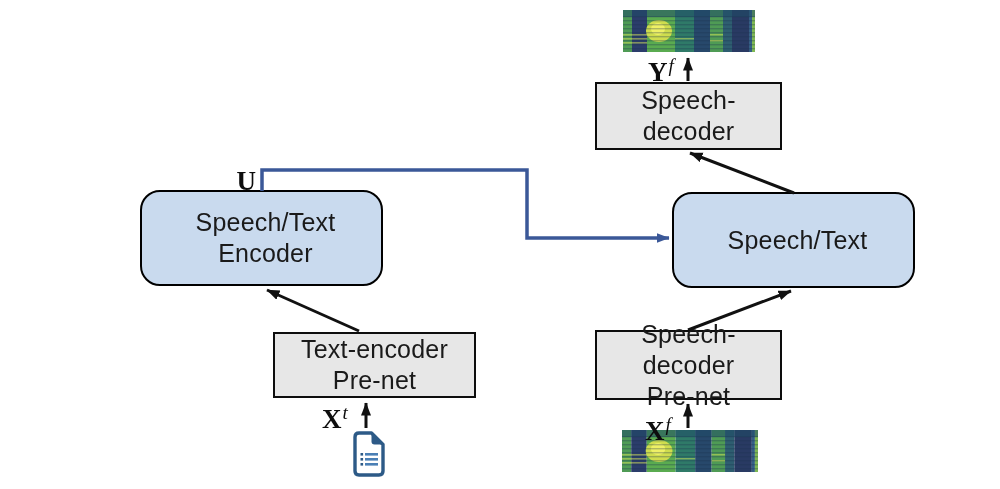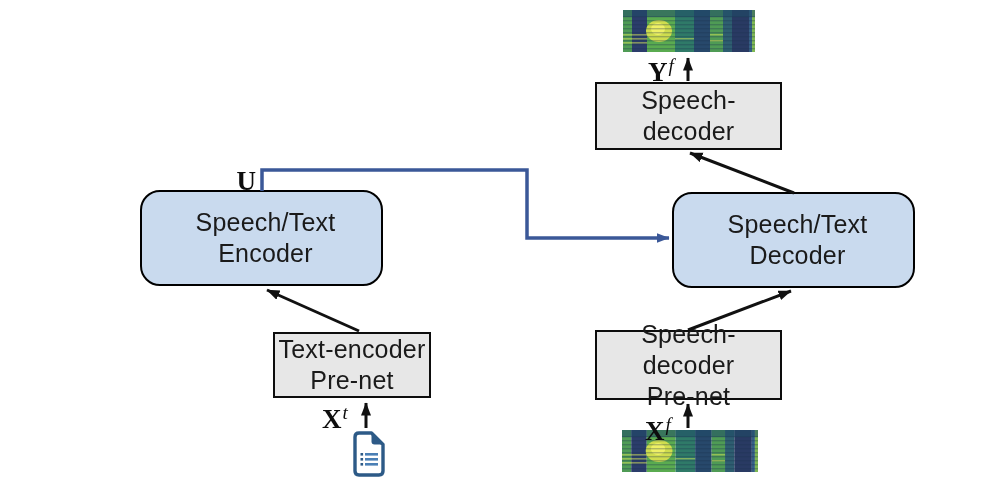--- a/index.html
+++ b/index.html
@@ -17,21 +17,21 @@
     background:var(--box-blue,#c9daee);
     border:2.5px solid #000; border-radius:20px;padding-left:8px;
   }
   .node.gray {
     background:var(--box-gray,#e7e7e7);
     border:2.2px solid #0d0d0d;
   }
   .node-encoder      { left:140px; top:190px; width:243px; height:96px; }
   .node-decoder      { left:672px; top:192px; width:243px; height:96px; }
   .node-postnet      { left:595px; top:82px;  width:187px; height:68px; }
-  .node-text-prenet  { left:273px; top:332px; width:158px; height:66px; }
+  .node-text-prenet  { left:273px; top:332px; width:203px; height:66px; }
   .node-speech-prenet{ left:595px; top:330px; width:187px; height:70px; }
 
   .outputs-label {
     position:absolute; left:516px; top:18px; font-size:27px;
     color:var(--text,#1a1a1a); z-index:2;
   }
   .mathlabel {
     position:absolute; font-family:"Liberation Serif", serif;
     font-weight:bold; font-size:27px; color:#0d0d0d; z-index:4;
     line-height:37px; white-space:nowrap;
@@ -105,21 +105,20 @@
     <div>Speech-decoder</div>
   </div>
 
   <div class="node blue node-encoder">
     <div>Speech/Text</div>
     <div>Encoder</div>
   </div>
 
   <div class="node blue node-decoder">
     <div>Speech/Text</div>
-    <div>Decoder</div>
   </div>
 
   <div class="node gray node-text-prenet">
     <div>Text-encoder</div>
     <div>Pre-net</div>
   </div>
 
   <div class="node gray node-speech-prenet">
     <div>Speech-decoder</div>
     <div>Pre-net</div>

